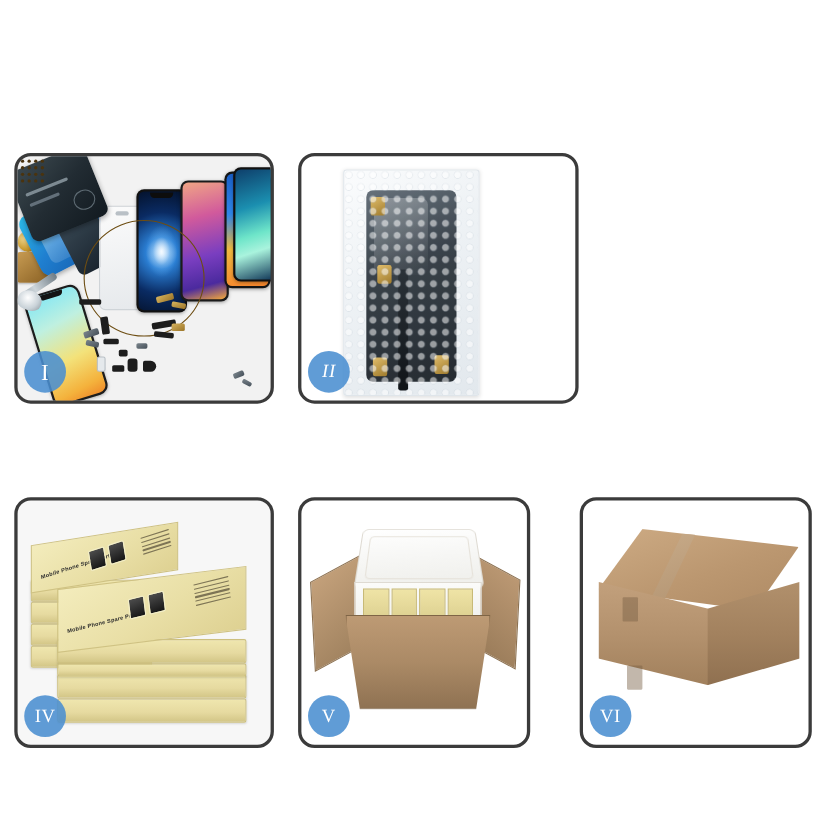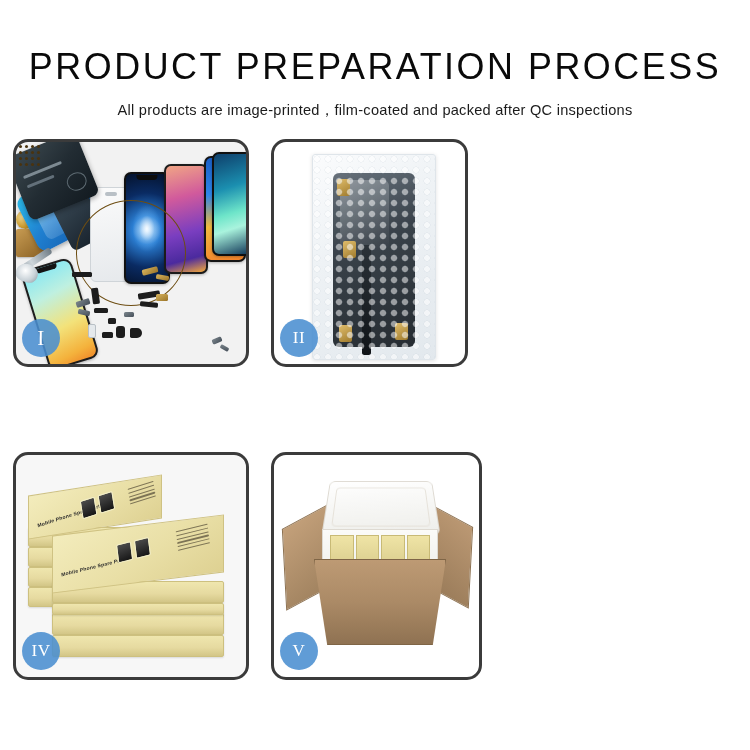--- a/index.html
+++ b/index.html
@@ -41,21 +41,21 @@
   
   .grid { position: absolute; left: 0; top: 0; width: 750px; height: 750px; }
   .panel {
     position: absolute;
     border: 3px solid #3b3b3b;
     border-radius: 15px;
     background: #ffffff;
     overflow: hidden;
   }
   .p1 { left: 13px;  top: 139px; width: 236px; height: 228px; background: #f2f2f2; }
-  .p2 { left: 271px; top: 139px; width: 197px; height: 228px; }
+  .p2 { left: 271px; top: 139px; width: 255px; height: 228px; font-style: italic; }
   .p3 { left: 527px; top: 139px; width: 211px; height: 228px; }
   .p4 { left: 13px;  top: 452px; width: 236px; height: 228px; background: #f7f7f7; }
   .p5 { left: 271px; top: 452px; width: 211px; height: 228px; }
   .p6 { left: 527px; top: 452px; width: 211px; height: 228px; }
 
   .stage { position: absolute; inset: 0; }
 
   
   .badge {
     position: absolute; left: 6px; bottom: 7px;
@@ -419,24 +419,20 @@
     position:absolute; width:14px; height:22px;
     background: rgba(120,96,68,0.45);
     border-radius:1px;
   }
 </style>
 </head>
 <body>
 
 <div id="page">
 
-  <div class="header">
-    <div class="title">PRODUCT PREPARATION PROCESS</div>
-    <div class="subtitle">All products are image-printed，film-coated and packed after QC inspections</div>
-  </div>
 
   <div class="grid">
 
     <div class="panel p1">
       <div class="stage">
         <div class="ph film"></div>
         <div class="ph film2"></div>
         <div class="ph glass"></div>
 
         <div class="ph sc big1">
@@ -586,15 +582,26 @@
           <div></div>
           <div></div>
           <div></div>
         </div>
         <div class="innerShadow"></div>
         <div class="carton"></div>
       </div>
       <div class="badge small">V</div>
     </div>
 
+    <div class="panel p6">
+      <div class="stage sealed">
+        <div class="topface"></div>
+        <div class="tape"></div>
+        <div class="front"></div>
+        <div class="side"></div>
+        <div class="tab" style="left:36px;top:88px"></div>
+        <div class="tab" style="left:40px;top:150px"></div>
+      </div>
+      <div class="badge small">VI</div>
+    </div>
 
   </div>
 </div>
 
 </body></html>

